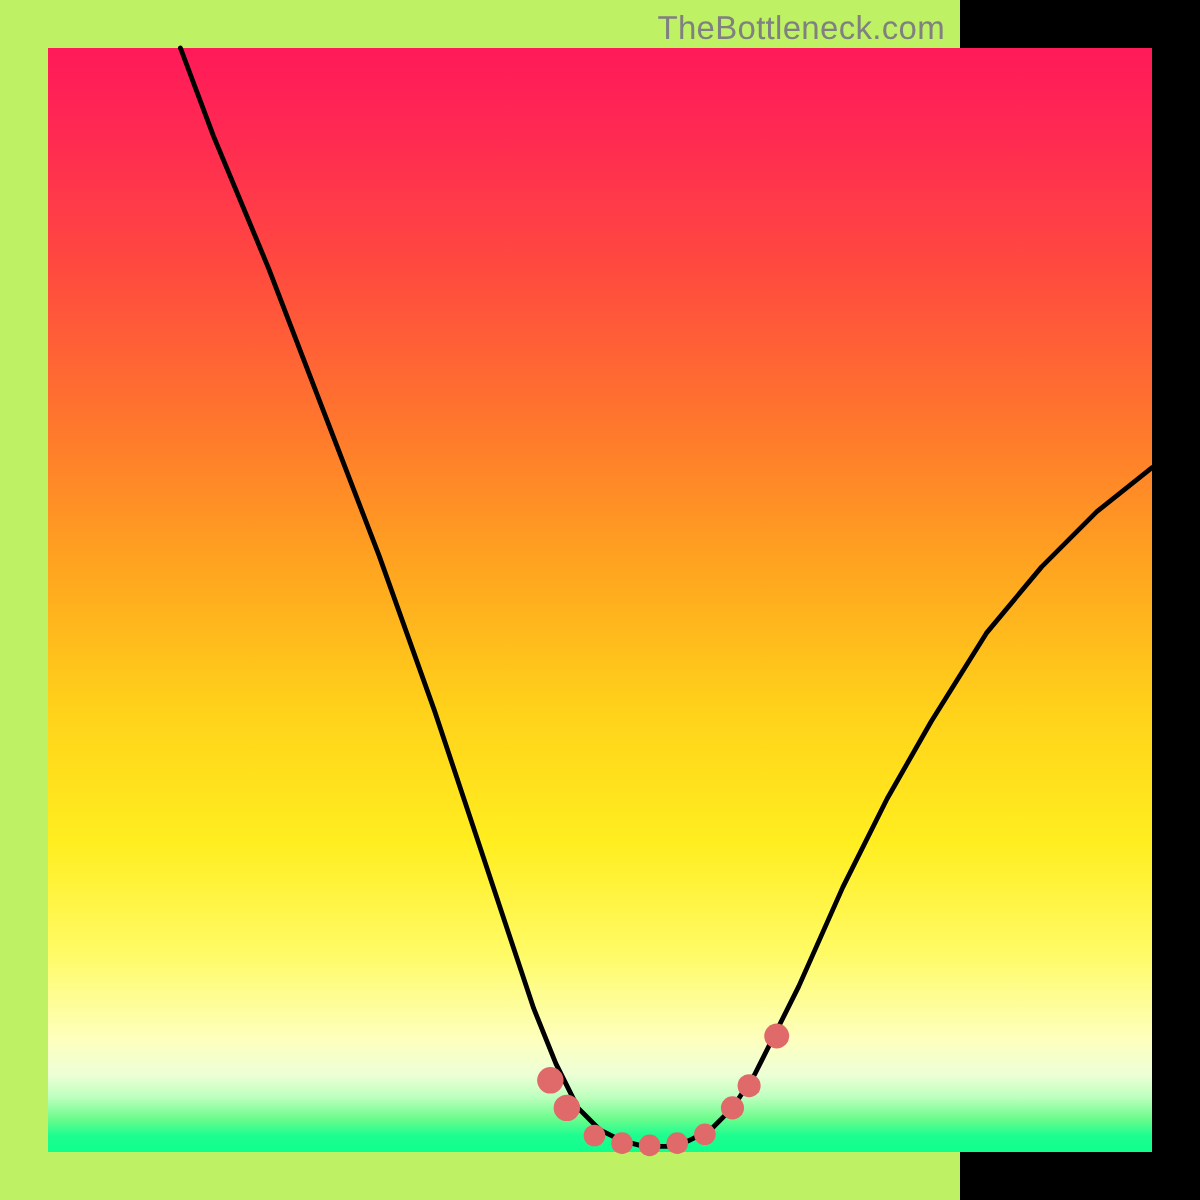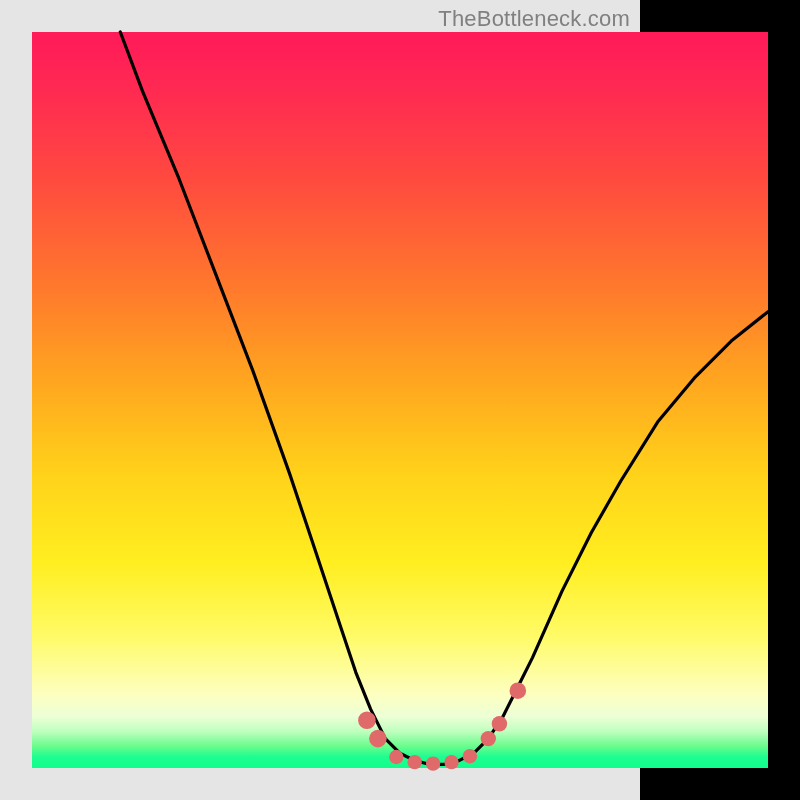--- a/index.html
+++ b/index.html
@@ -8,21 +8,21 @@
     width: 800px;
     height: 800px;
     overflow: hidden;
     background: #000;
     font-family: Arial, Helvetica, sans-serif;
   }
   .frame {
     position: relative;
     width: 640px;
     height: 800px;
-    background: #e5e5e5;
+    background: #bef264;
   }
   .plot {
     position: absolute;
     left: 32px;
     top: 32px;
     width: 736px;
     height: 736px;
     
     background: linear-gradient(to bottom,
       #ff1a59 0%,

